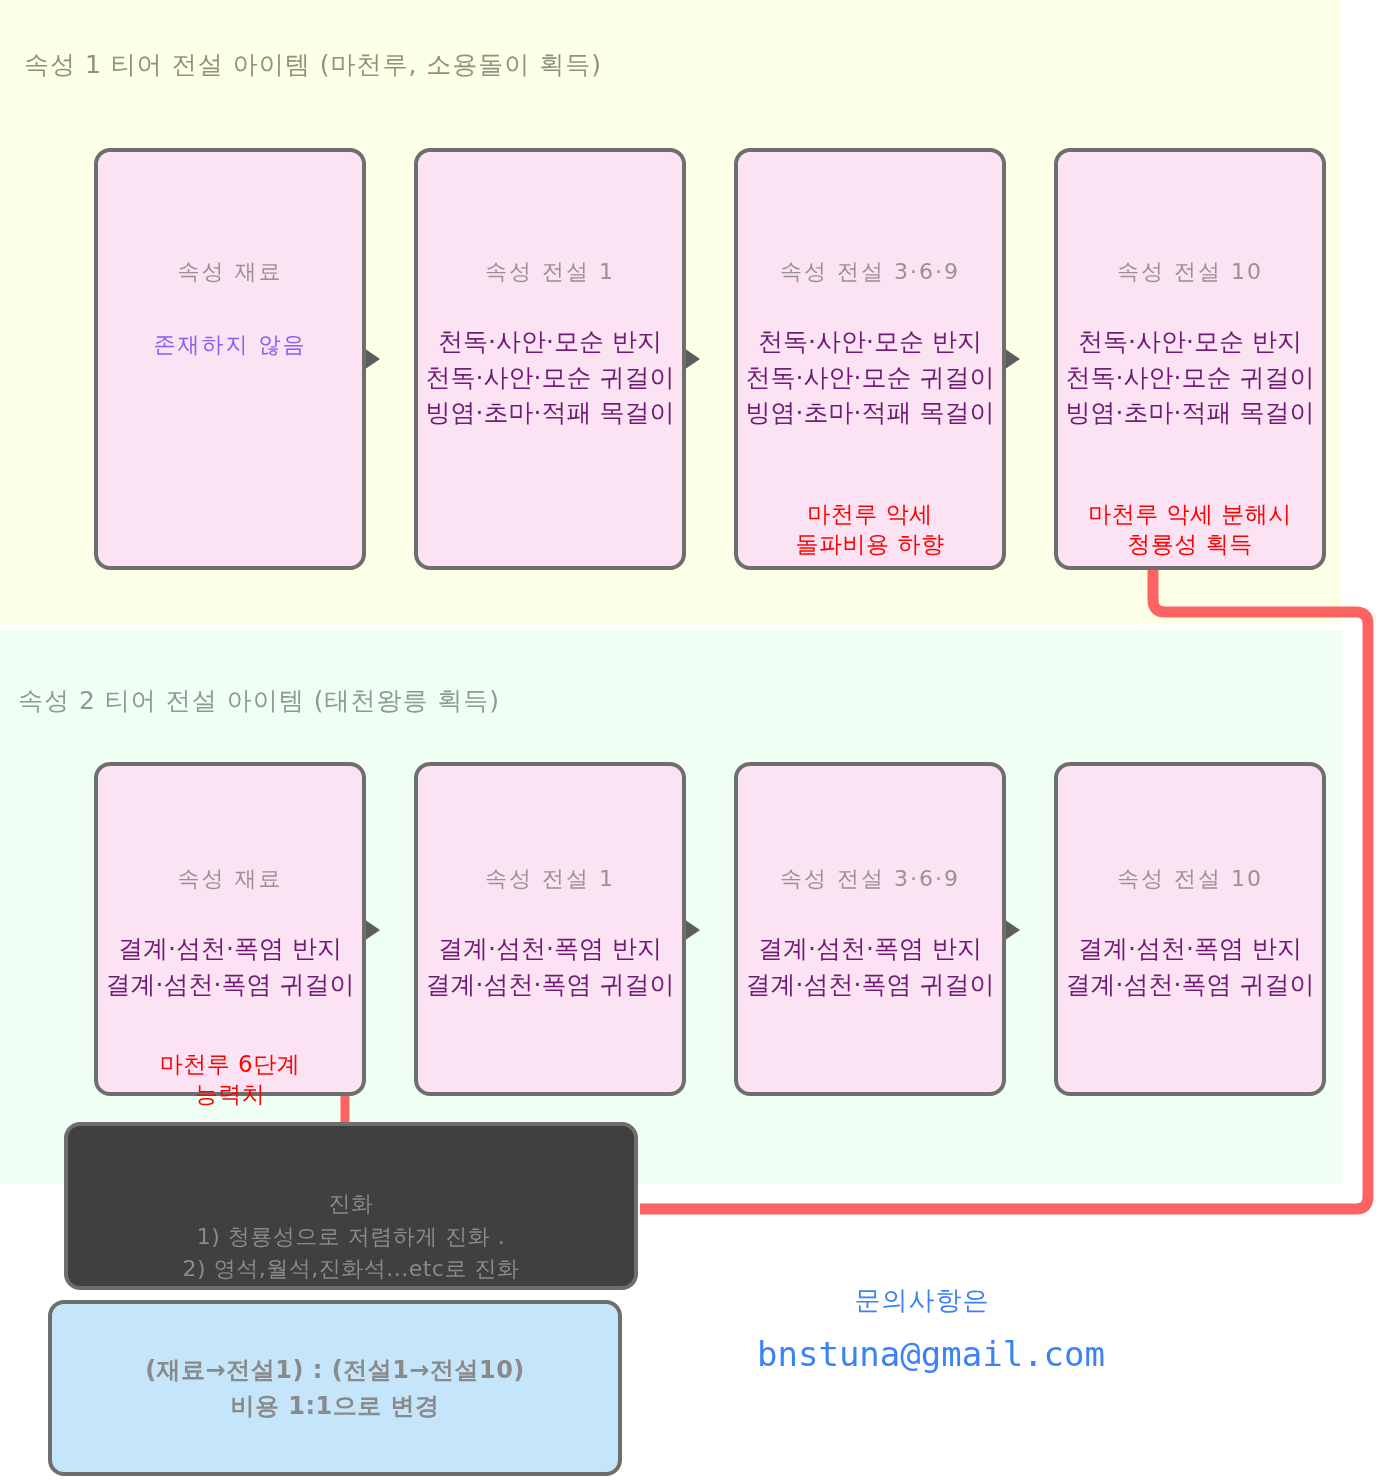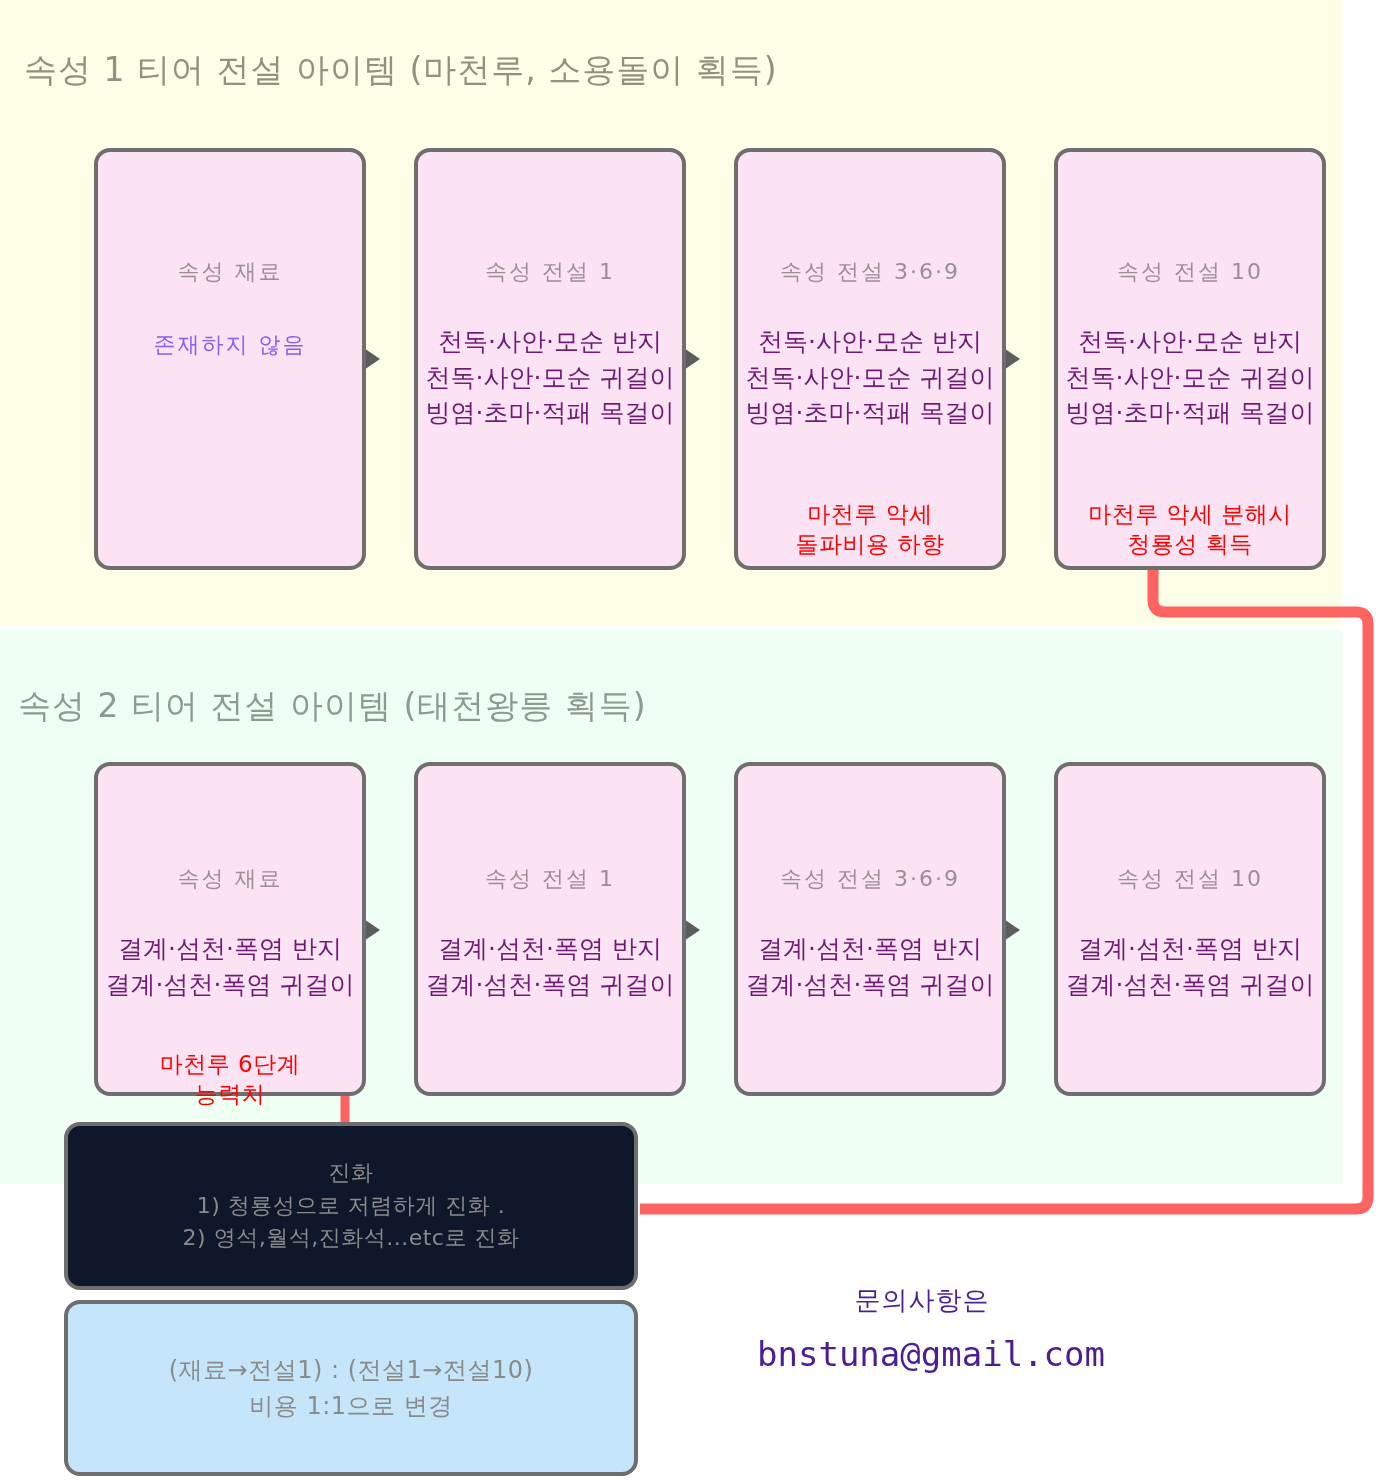--- a/index.html
+++ b/index.html
@@ -9,21 +9,21 @@
   }
   .stage{position:absolute;inset:0;}
 
   
   .band{position:absolute;left:0;}
   #band-tier1{top:0;width:1342px;height:625px;background:#fdffe6;}
   #band-tier2{top:630px;width:1342px;height:554px;background:#f0fff4;}
 
   .section-title{
     position:absolute;
-    font-size:33px;
+    font-size:25px;
     color:#8a8a7a;
     letter-spacing:1px;
     white-space:nowrap;
   }
   #title-tier1{left:24px;top:48px;color:#91917f;}
   #title-tier2{left:18px;top:684px;color:#8e9a8e;}
 
   
   .card{
     position:absolute;
@@ -85,39 +85,41 @@
   .infobox{
     position:absolute;
     box-sizing:border-box;
     border:4px solid #6e6e6e;
     border-radius:16px;
     display:flex;align-items:center;justify-content:center;
     text-align:center;
   }
   #box-evolution{
     left:64px;top:1122px;width:574px;height:168px;
-    background:#0f172a;
+    background:#404040;
+    align-items:flex-end;
   }
   #box-evolution .box-text{
     font-size:22px;color:#8a8a8a;line-height:1.48;white-space:pre-line;
     letter-spacing:0.5px;
   }
   #box-cost{
-    left:64px;top:1300px;width:574px;height:176px;
+    left:48px;top:1300px;width:574px;height:176px;
     background:#c5e6fa;
+    font-weight:bold;
   }
   #box-cost .box-text{
     font-size:24px;color:#8a8a8a;line-height:1.5;white-space:pre-line;
     letter-spacing:0.5px;
   }
 
   
   #contact{
     position:absolute;left:757px;top:1283px;width:330px;text-align:center;
-    color:#4c1d95;
+    color:#3b82f6;
   }
   #contact .contact-label{font-size:26px;display:block;letter-spacing:1px;}
   #contact .contact-email{
     font-size:34px;display:block;margin-top:16px;
     font-family:"DejaVu Sans Mono","Liberation Mono",monospace;
   }
 
   
   .arrow{position:absolute;height:10px;background:#5d5d5d;}
   .arrow::after{

